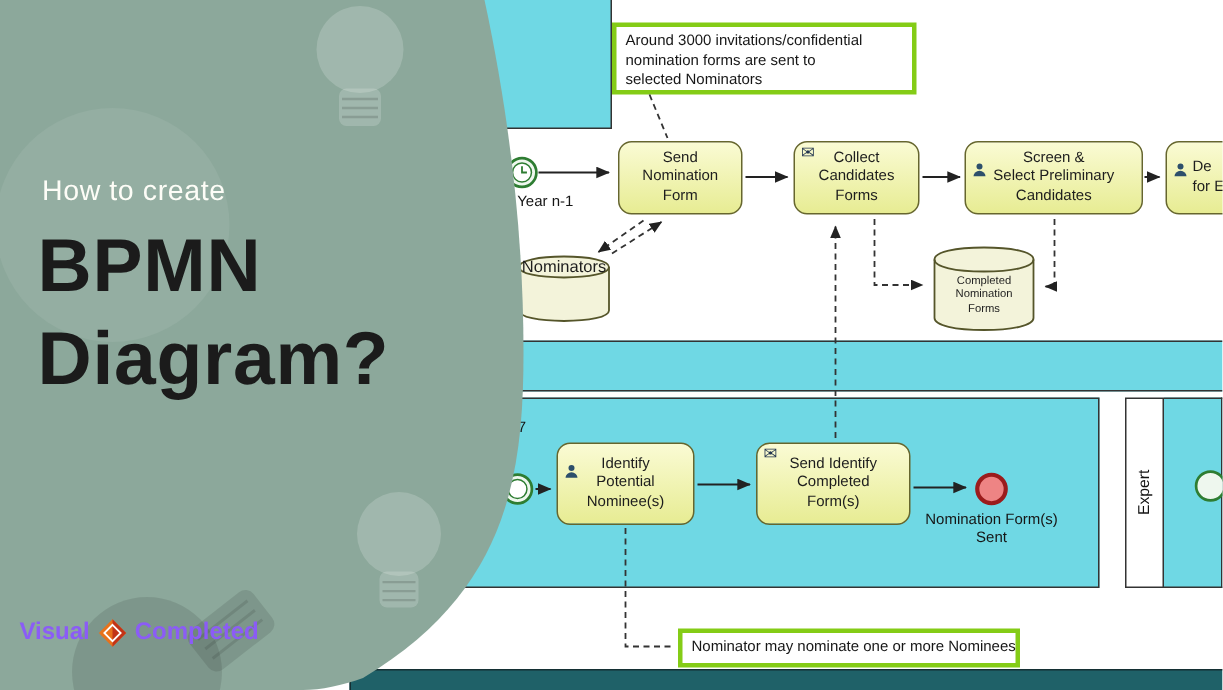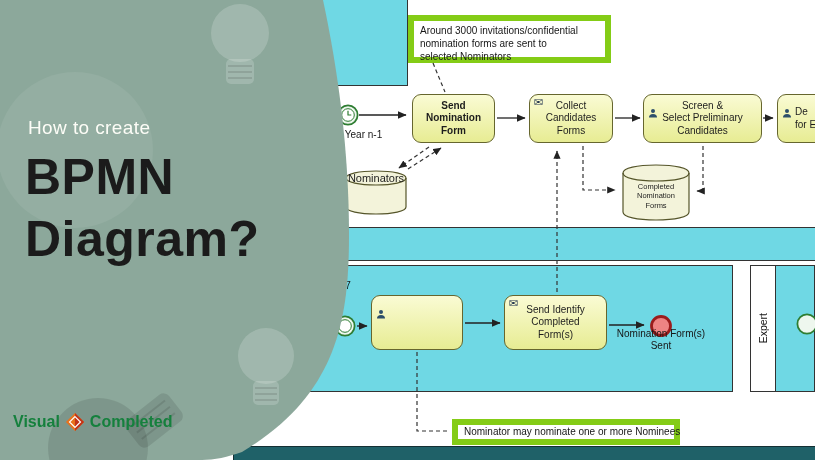--- a/index.html
+++ b/index.html
@@ -8,34 +8,34 @@
   .stage{position:absolute;inset:0;width:815px;height:460px;overflow:hidden;}
   
   .abs{position:absolute;box-sizing:border-box;}
   .pool-cyan{background:#6FD8E4;}
   .task{position:absolute;box-sizing:border-box;
         background:linear-gradient(180deg,#fafbd4 0%,#e7ec93 100%);
         border:1.4px solid #66662e;border-radius:9px;
         display:flex;align-items:center;justify-content:center;
         font-size:10px;line-height:1.22;color:#1d1d1d;text-align:center;white-space:pre-line;}
   .task .t-icon{position:absolute;top:2px;left:4px;font-size:11px;line-height:1;color:#22354f;}
-  .ann{position:absolute;box-sizing:border-box;background:#fff;border:6px solid #84cc16;
+  .ann{position:absolute;box-sizing:border-box;background:#fff;border:3px solid #84cc16;
        font-size:10px;color:#161616;padding:3px 6px;line-height:1.32;white-space:pre-line;}
   .lbl{position:absolute;font-size:10px;color:#161616;text-align:center;white-space:pre-line;line-height:1.2;}
   .ds-label{position:absolute;width:100%;text-align:center;color:#1d1d1d;line-height:1.25;white-space:pre-line;}
   .connectors{position:absolute;left:0;top:0;z-index:2;}
   .vert-text{writing-mode:vertical-rl;transform:rotate(180deg);font-size:10.5px;color:#111;}
   
   .panel-svg{position:absolute;left:0;top:0;z-index:5;}
   .panel-text{position:absolute;z-index:6;}
   .eyebrow{left:28px;top:117px;font-size:19px;font-weight:500;color:#fdfdf7;letter-spacing:.4px;}
   .big-title{left:25px;top:146px;font-size:50px;font-weight:700;color:#1b1b1b;
              line-height:62px;letter-spacing:.5px;white-space:pre-line;}
   .logo{left:13px;top:412px;display:flex;align-items:center;gap:5px;}
-  .logo span{font-size:16px;font-weight:700;color:#15803d;}
+  .logo span{font-size:16px;font-weight:700;color:#8b5cf6;}
 </style>
 </head>
 <body>
 
 <div class="stage">
 
   <div class="abs" style="left:0;top:0;width:815px;height:460px;">
 
     <div class="abs pool-cyan" style="left:230px;top:0;width:178px;height:86px;border-right:1px solid #333;border-bottom:1px solid #333;"></div>
 
@@ -56,21 +56,21 @@
 
     <div class="abs" style="left:337px;top:104px;width:22px;height:22px;">
       <svg width="22" height="22">
         <circle cx="11" cy="11" r="9.6" fill="#eef7ee" stroke="#2E7D32" stroke-width="1.8"></circle>
         <circle cx="11" cy="11" r="6.3" fill="#ffffff" stroke="#2E7D32" stroke-width="1"></circle>
         <path d="M11,6.8 L11,11 L14.3,11" fill="none" stroke="#2E7D32" stroke-width="1.2"></path>
       </svg>
     </div>
     <div class="lbl" style="left:300px;top:129px;width:110px;">ber Year n-1</div>
 
-    <div class="task" style="left:412px;top:94px;width:83px;height:49px;font-weight:bold;">
+    <div class="task" style="left:412px;top:94px;width:83px;height:49px;">
       <span>Send
 Nomination
 Form</span>
     </div>
 
     <div class="task" style="left:529px;top:94px;width:84px;height:49px;">
       <span class="t-icon">✉</span>
       <span>Collect
 Candidates
 Forms</span>
@@ -125,35 +125,38 @@
     </div>
     <div class="lbl" style="left:338px;top:280px;width:20px;">7</div>
 
     <div class="task" style="left:371px;top:295px;width:92px;height:55px;">
       <span class="t-icon">
         <svg width="10" height="10" viewBox="0 0 10 10">
             <circle cx="5" cy="3" r="2" fill="#2d4f6b"></circle>
             <path d="M1,9.5 a4,3.6 0 0 1 8,0 z" fill="#2d4f6b"></path>
           </svg>
       </span>
+      <span>Identify
+Potential
+Nominee(s)</span>
     </div>
 
     <div class="task" style="left:504px;top:295px;width:103px;height:55px;">
       <span class="t-icon">✉</span>
       <span>Send Identify
 Completed
 Form(s)</span>
     </div>
 
     <div class="abs" style="left:649px;top:314px;width:24px;height:24px;">
       <svg width="24" height="24">
         <circle cx="12" cy="12" r="9.5" fill="#EE8484" stroke="#9B1C1C" stroke-width="2.8"></circle>
       </svg>
     </div>
-    <div class="lbl" style="left:606px;top:328px;width:110px;">Nomination Form(s)
+    <div class="lbl" style="left:606px;top:341px;width:110px;">Nomination Form(s)
 Sent</div>
 
     <div class="abs" style="left:796px;top:313px;width:22px;height:22px;">
       <svg width="22" height="22">
         <circle cx="11" cy="11" r="9.6" fill="#eef7ee" stroke="#2E7D32" stroke-width="1.8"></circle>
       </svg>
     </div>
 
     <div class="ann" style="left:452px;top:419px;width:228px;height:26px;display:flex;align-items:center;white-space:nowrap;">Nominator may nominate one or more Nominees</div>
 

